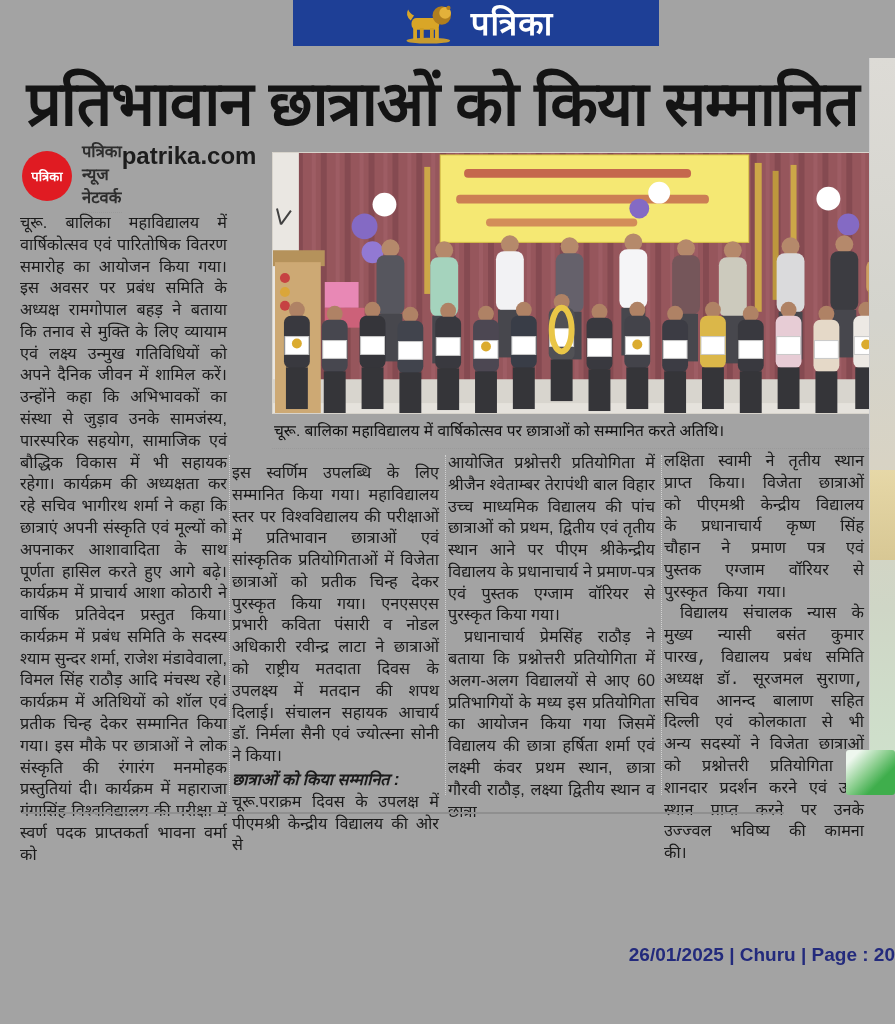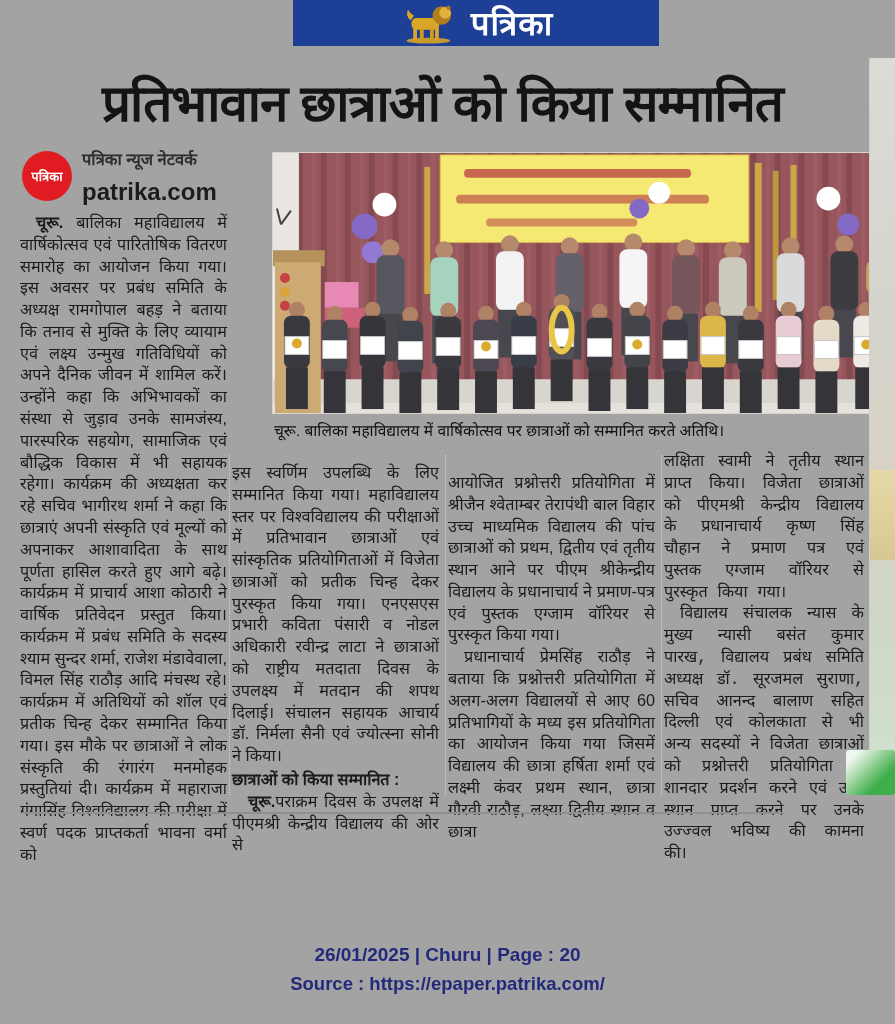--- a/index.html
+++ b/index.html
@@ -20,73 +20,73 @@
   }
   .masthead .lion { width: 62px; height: 42px; flex: 0 0 auto; }
   .masthead .brand {
     color: #ffffff; font-weight: bold; font-size: 33px; letter-spacing: 1px;
     line-height: 1;
   }
   
   .headline {
     position: absolute; left: 20px; top: 64px; width: 845px; height: 74px;
     display: flex; align-items: center; justify-content: center;
-    font-size: 51px; font-weight: bold; color: #141414;
+    font-size: 62px; font-weight: bold; color: #141414;
     letter-spacing: -1px; white-space: nowrap;
   }
   
   .byline { position: absolute; left: 22px; top: 146px; width: 206px; height: 60px;
     display: flex; align-items: center; gap: 10px; }
   .byline .logo-circle {
     width: 50px; height: 50px; border-radius: 50%;
     background: #e01b22; color: #fff; font-weight: bold; font-size: 13px;
     display: flex; align-items: center; justify-content: center; flex: 0 0 auto;
   }
-  .byline .byline-texts { display: flex; flex-direction: column; }
+  .byline .byline-texts { display: flex; flex-direction: row; }
   .byline .network { font-size: 16.5px; color: #2e2e2e; font-weight: 600;
     padding-bottom: 4px; border-bottom: 1.5px dotted #9a9a9a; }
   .byline .site { font-size: 24px; color: #1c1c1c; font-weight: bold; padding-top: 3px; }
   
   .photo-wrap { position: absolute; left: 228px; top: 152px; width: 641px; height: 300px; margin-left: 44px; }
   .photo-svg { width: 641px; height: 262px; display: block; border: 1px solid #d8d4cc; }
   .caption {
     width: 641px; padding: 5px 2px 7px 2px;
     font-size: 15.5px; color: #101010; font-weight: 500;
     border-bottom: 1.5px dotted #9a9a9a;
   }
   
   .col {
     position: absolute; width: 207px;
     font-size: 16.2px; line-height: 1.345; color: #1b1b1b;
     text-align: justify; text-justify: inter-word;
   }
   .col-1 { left: 20px;  top: 212px; }
   .col-2 { left: 232px; top: 462px; }
-  .col-3 { left: 448px; top: 452px; margin-top: 20px; }
+  .col-3 { left: 448px; top: 452px; }
   .col-4 { left: 664px; top: 452px; width: 200px; font-family: Liberation Mono, monospace; }
-  .col .lead { font-weight: bold; margin-left: 16px; }
-  .col .subhead { display: block; font-weight: bold; margin-top: 2px; }
+  .col .lead { font-weight: normal; }
+  .col .subhead { display: block; font-weight: bold; margin-top: 2px; font-style: italic; }
   .col p.indent { text-indent: 16px; }
   .colsep { position: absolute; width: 0; border-left: 1.5px dotted #d2d2d2; }
   .sep-a { left: 229px; top: 455px; height: 340px; }
   .sep-b { left: 445px; top: 455px; height: 340px; }
   .sep-c { left: 661px; top: 455px; height: 340px; }
   
   .page-edge {
     position: absolute; left: 869px; top: 58px; width: 26px; height: 735px;
     background: linear-gradient(180deg,#dddbd6 0%,#d4d4cd 35%,#d8d3c4 55%,#cfd6c6 75%,#cfe3cd 100%);
     border-left: 1px solid #cfcfcf;
   }
   .edge-building { position: absolute; left: 870px; top: 470px; width: 25px; height: 90px;
     background: linear-gradient(180deg,#ead9a0,#d9c488); opacity: .8; }
   .edge-green { position: absolute; left: 846px; top: 750px; width: 49px; height: 45px;
     background: linear-gradient(135deg,#eef7ee 15%,#8fd092 45%,#3fae4c 70%); border-radius: 3px; }
   
   .bottom-rule { position: absolute; left: 22px; top: 812px; width: 762px; height: 2px; background: #8f8f8f; }
-  .footer { position: absolute; left: 0; top: 944px; width: 895px; text-align: center;
+  .footer { position: absolute; left: 0; top: 944px; width: 895px; text-align: right;
     color: #232a7c; font-weight: bold; }
   .footer .meta { font-size: 19px; margin-bottom: 7px; }
   .footer .source { font-size: 18.5px; }
 </style>
 </head>
 <body>
 
 <div class="page">
 
   <div class="masthead">
@@ -242,16 +242,15 @@
   </div>
 
   <div class="page-edge"></div>
   <div class="edge-building"></div>
   <div class="edge-green"></div>
 
   <div class="bottom-rule"></div>
 
   <div class="footer">
     <div class="meta">26/01/2025 | Churu | Page : 20</div>
-    <div class="source">Source : https://epaper.patrika.com/</div>
   </div>
 
 </div>
 
 </body></html>

